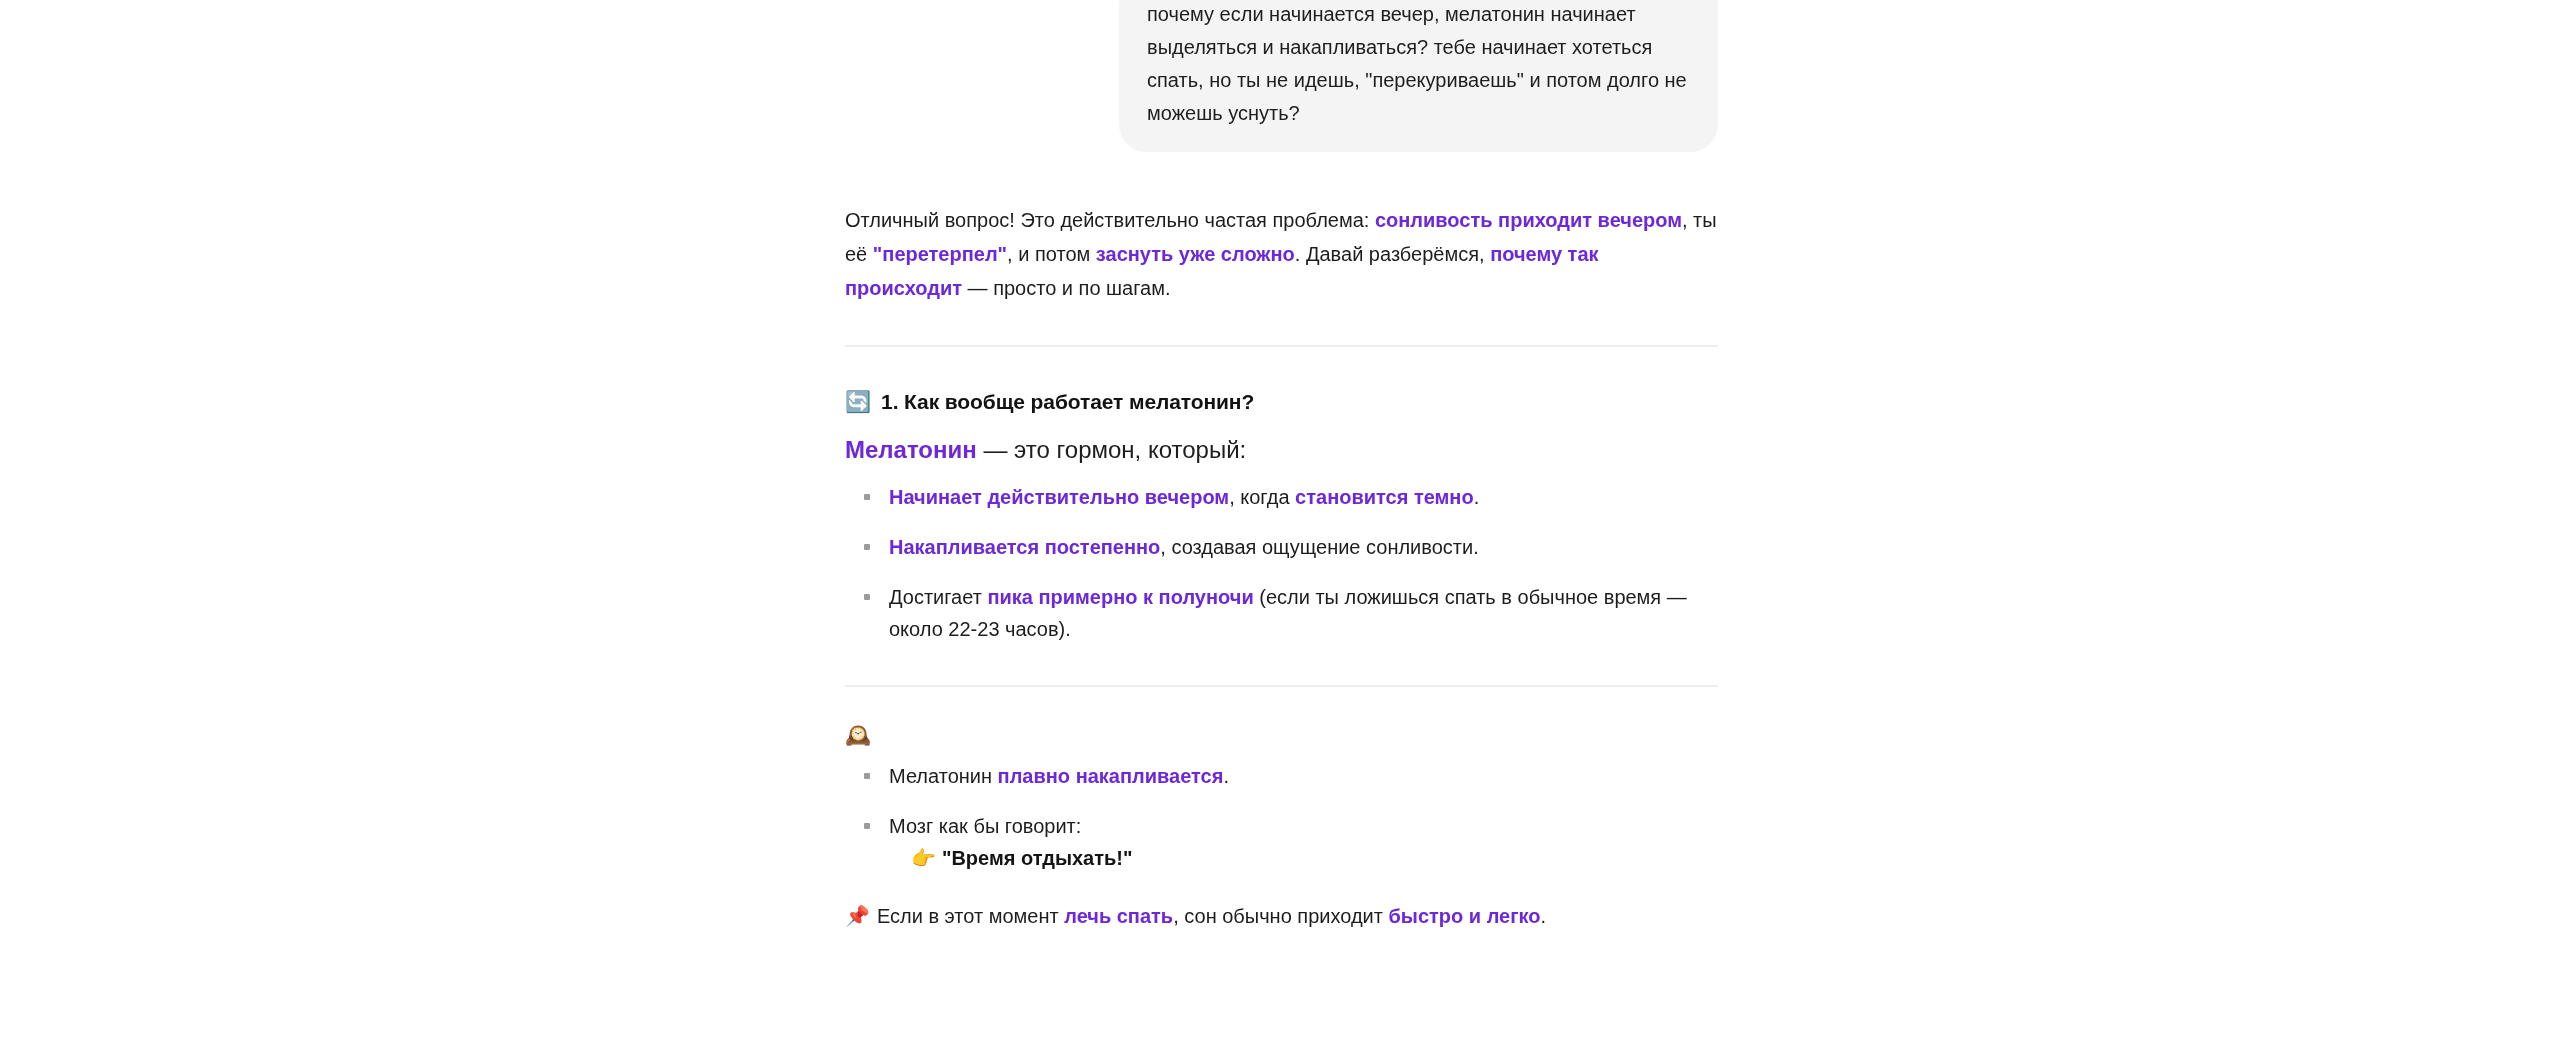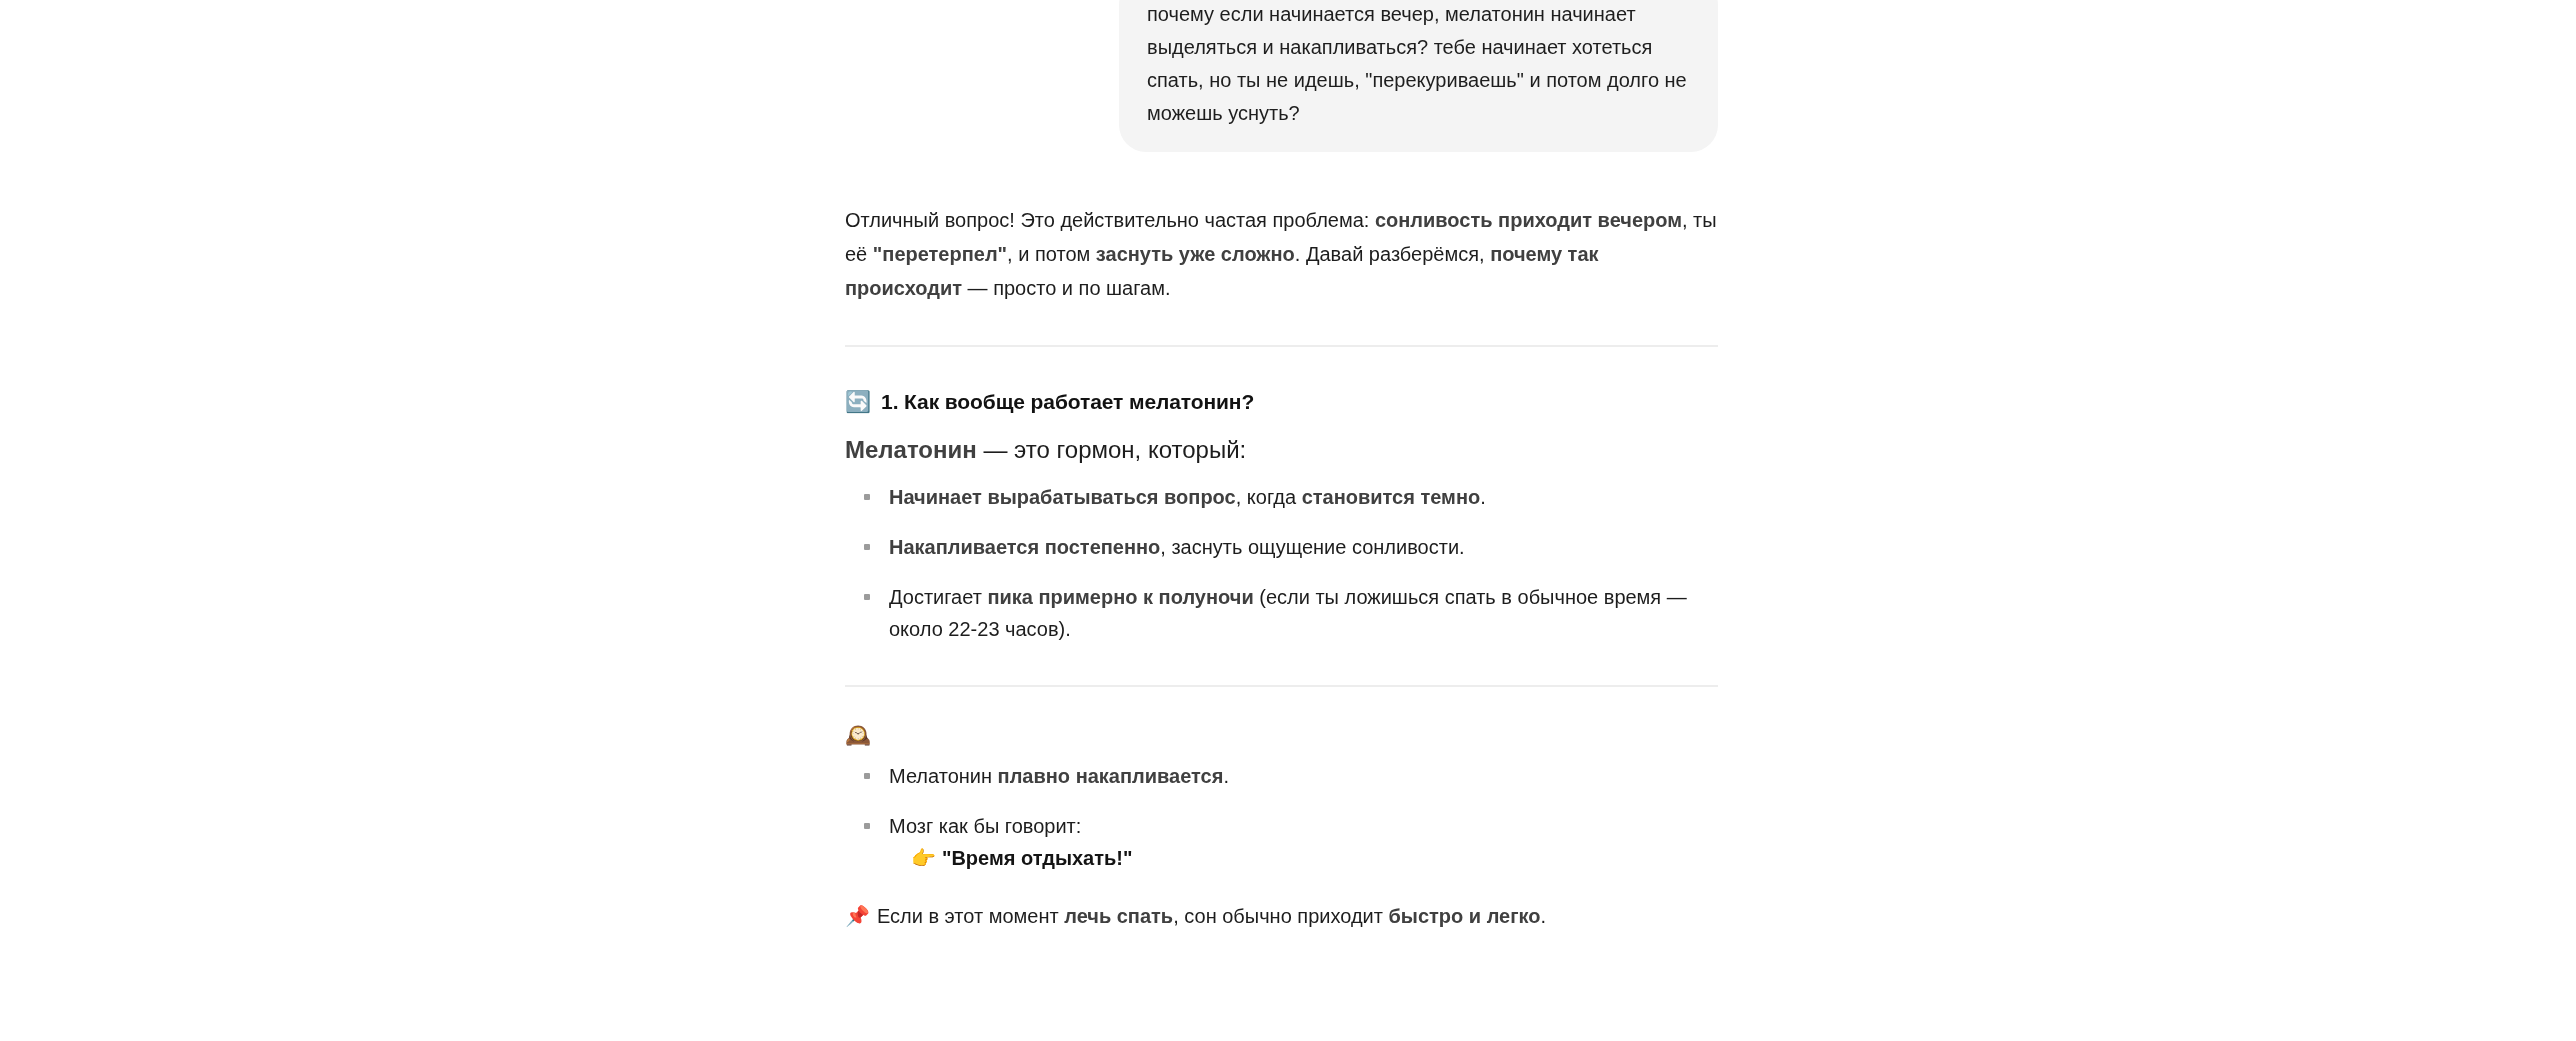--- a/index.html
+++ b/index.html
@@ -49,21 +49,21 @@
     font-size: 20px;
     line-height: 34px;
     color: #1d1d1d;
   }
 
   .para {
     margin: 0 0 0 0;
     font-size: 20px;
     line-height: 34px;
   }
-  .para b, .bold { font-weight: 700; color: #404040; }
+  .para b, .bold { font-weight: 700; color: #6d28d9; }
 
   .divider {
     border: 0;
     border-top: 2px solid #ededed;
     margin: 40px 0 38px 0;
     width: 100%;
   }
 
   .section-heading {
     display: flex;
@@ -143,23 +143,23 @@
 
     <div>
       <h3 class="section-heading">
           <span class="emoji">🔄</span>
           <span>1. Как вообще работает мелатонин?</span>
         </h3>
 
       <p class="lead"><b class="bold">Мелатонин</b><span> — это гормон, который:</span></p>
 
       <ul class="bullets">
-        <li><b class="bold">Начинает вырабатываться вопрос</b><span>, когда </span><b class="bold">становится темно</b><span>.</span></li>
+        <li><b class="bold">Начинает действительно вечером</b><span>, когда </span><b class="bold">становится темно</b><span>.</span></li>
 
-        <li><b class="bold">Накапливается постепенно</b><span>, заснуть ощущение сонливости.</span></li>
+        <li><b class="bold">Накапливается постепенно</b><span>, создавая ощущение сонливости.</span></li>
 
         <li><span>Достигает </span><b class="bold">пика примерно к полуночи</b><span> (если ты ложишься спать в обычное время — около 22-23 часов).</span></li>
       </ul>
     </div>
 
     <hr class="divider">
 
     <div>
       <h3 class="section-heading">
           <span class="emoji">🕰️</span>

